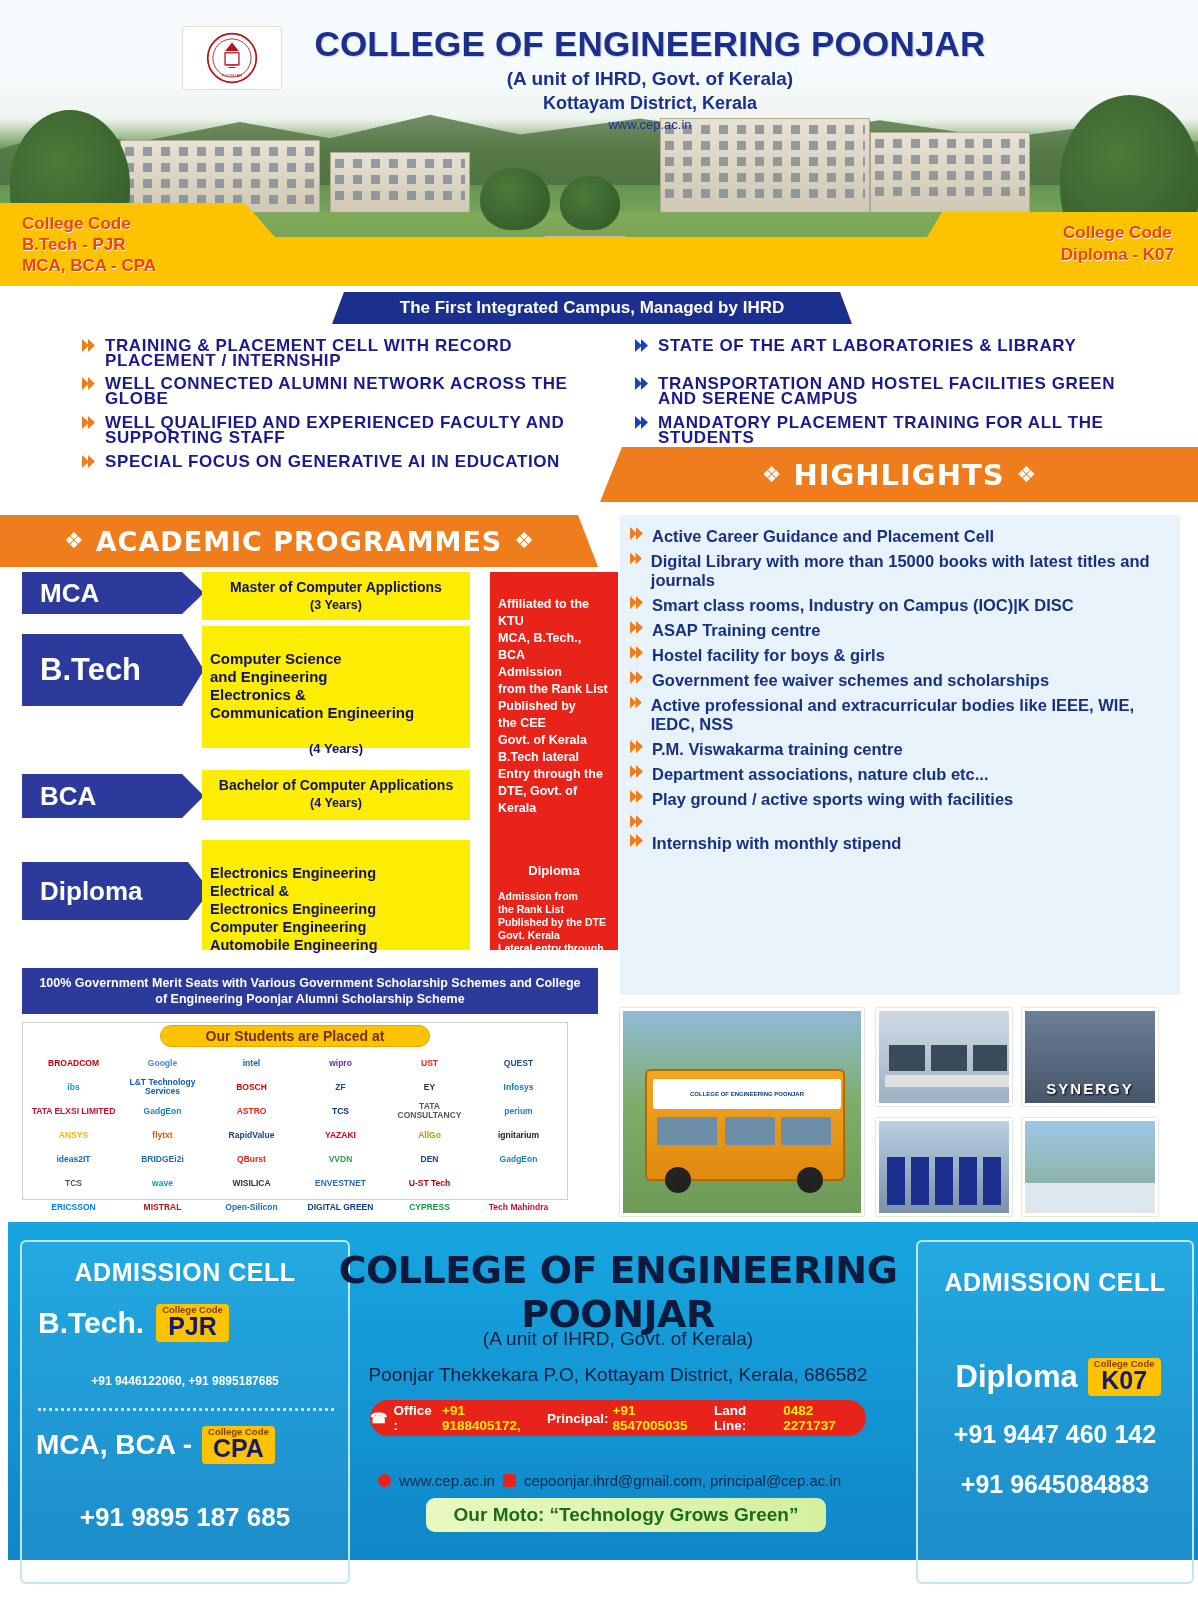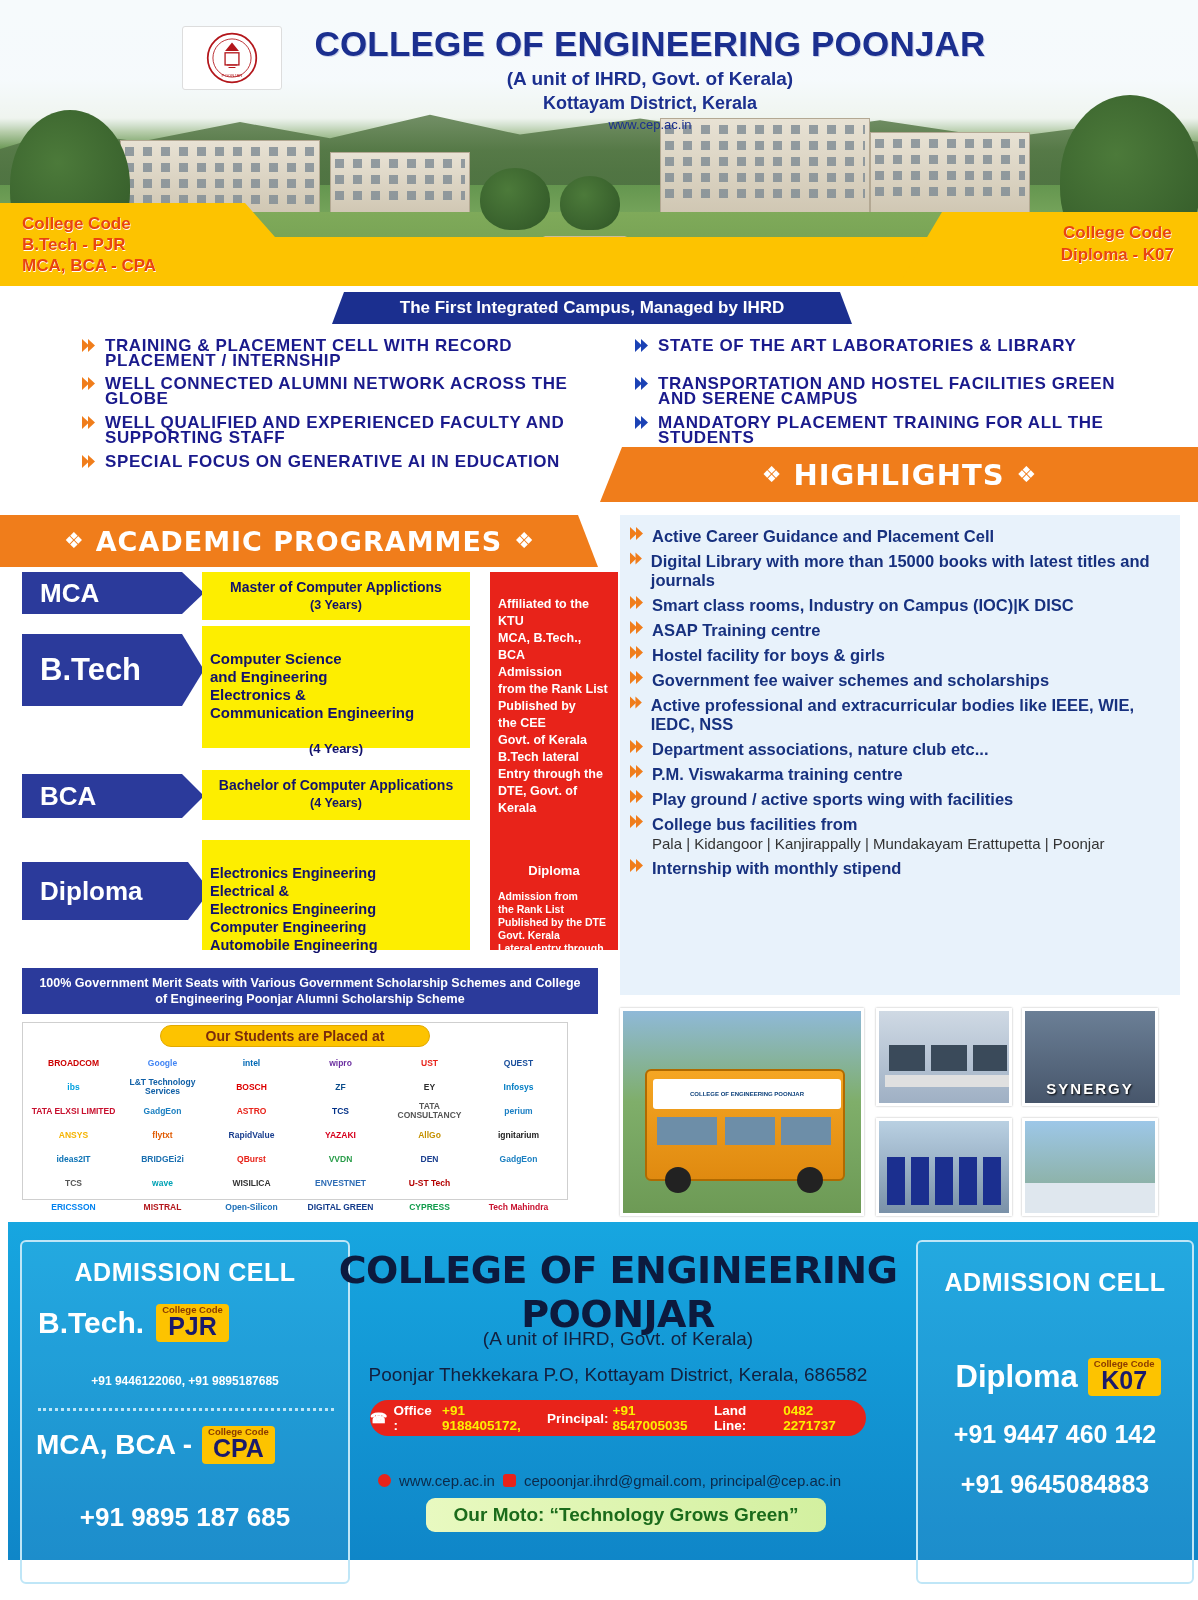--- a/index.html
+++ b/index.html
@@ -417,45 +417,41 @@
         <path d="M0 0 L7 6.5 L0 13 Z" fill="#f07d1b"></path>
         <path d="M6 0 L13 6.5 L6 13 Z" fill="#f07d1b"></path>
       </svg>
     <div class="txt">Active professional and extracurricular bodies like IEEE, WIE, IEDC, NSS</div>
   </div>
   <div class="hl-item">
     <svg width="14" height="13" viewBox="0 0 14 13">
         <path d="M0 0 L7 6.5 L0 13 Z" fill="#f07d1b"></path>
         <path d="M6 0 L13 6.5 L6 13 Z" fill="#f07d1b"></path>
       </svg>
+    <div class="txt">P.M. Viswakarma training centre</div>
+  </div>
+  <div class="hl-item">
+    <svg width="14" height="13" viewBox="0 0 14 13">
+        <path d="M0 0 L7 6.5 L0 13 Z" fill="#f07d1b"></path>
+        <path d="M6 0 L13 6.5 L6 13 Z" fill="#f07d1b"></path>
+      </svg>
     <div class="txt">Department associations, nature club etc...</div>
   </div>
   <div class="hl-item">
     <svg width="14" height="13" viewBox="0 0 14 13">
         <path d="M0 0 L7 6.5 L0 13 Z" fill="#f07d1b"></path>
         <path d="M6 0 L13 6.5 L6 13 Z" fill="#f07d1b"></path>
       </svg>
-    <div class="txt">P.M. Viswakarma training centre</div>
-  </div>
-  <div class="hl-item">
-    <svg width="14" height="13" viewBox="0 0 14 13">
-        <path d="M0 0 L7 6.5 L0 13 Z" fill="#f07d1b"></path>
-        <path d="M6 0 L13 6.5 L6 13 Z" fill="#f07d1b"></path>
-      </svg>
     <div class="txt">Play ground / active sports wing with facilities</div>
   </div>
   <div class="hl-item">
     <svg width="14" height="13" viewBox="0 0 14 13">
         <path d="M0 0 L7 6.5 L0 13 Z" fill="#f07d1b"></path>
         <path d="M6 0 L13 6.5 L6 13 Z" fill="#f07d1b"></path>
       </svg>
-    <div>
-      <div class="txt">College bus facilities from</div>
-      <div class="hl-sub">Pala  |  Kidangoor   |  Kanjirappally   |   Mundakayam   Erattupetta   |   Poonjar</div>
-    </div>
   </div>
   <div class="hl-item">
     <svg width="14" height="13" viewBox="0 0 14 13">
         <path d="M0 0 L7 6.5 L0 13 Z" fill="#f07d1b"></path>
         <path d="M6 0 L13 6.5 L6 13 Z" fill="#f07d1b"></path>
       </svg>
     <div class="txt">Internship with monthly stipend</div>
   </div>
 </div>
 

